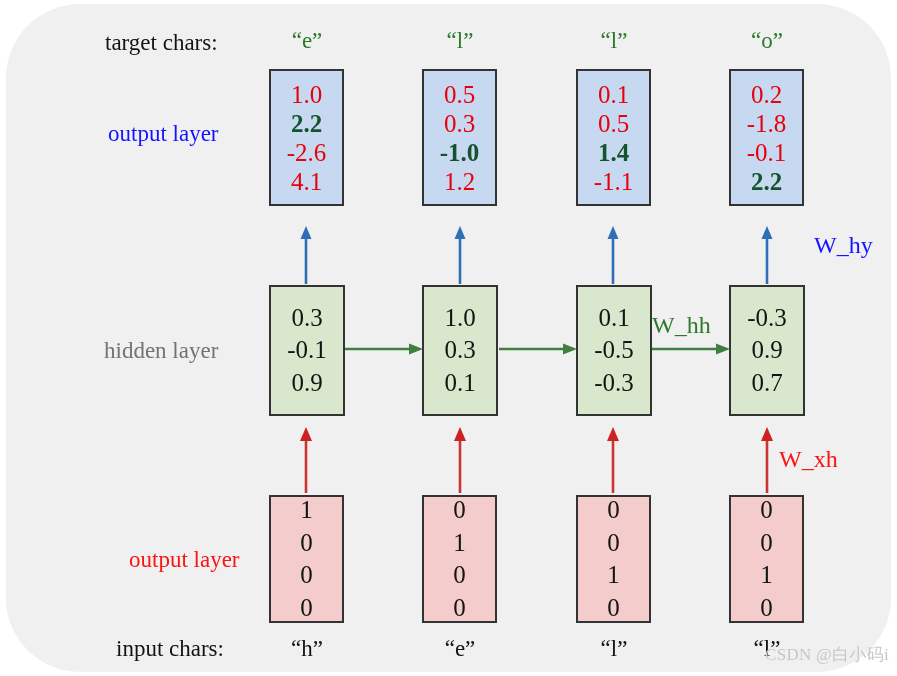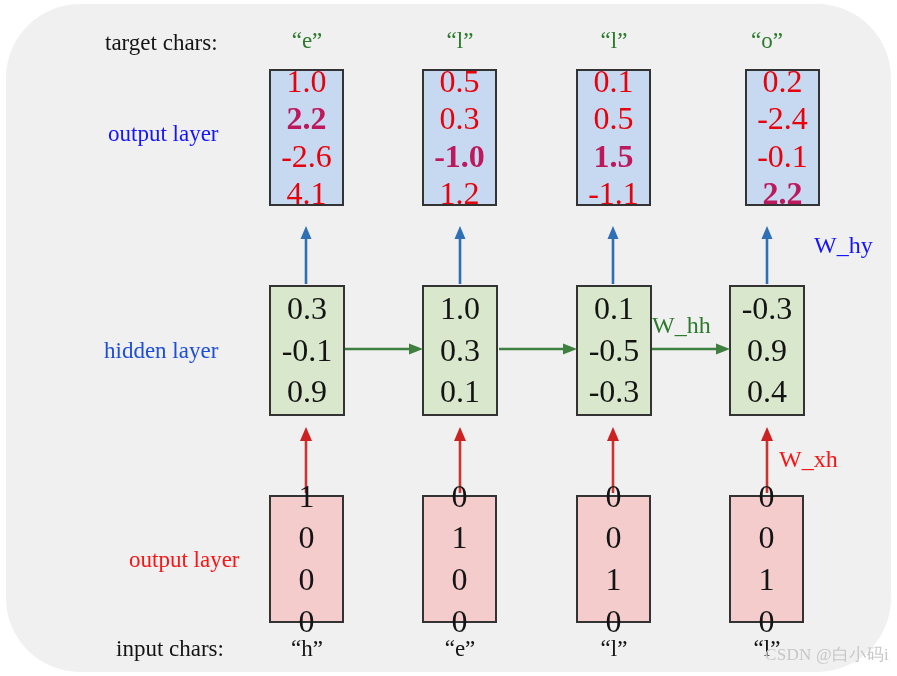--- a/index.html
+++ b/index.html
@@ -28,21 +28,21 @@
 
   
   .row-label {
     position: absolute;
     white-space: nowrap;
     font-size: 23px;
     line-height: 1;
   }
   #label-target-chars { left: 105px; top: 31px; color: #141414; }
   #label-output-layer { left: 108px; top: 122px; color: #1414ff; }
-  #label-hidden-layer { left: 104px; top: 339px; color: #1d4ed8; }
+  #label-hidden-layer { left: 104px; top: 339px; color: #737373; }
   #label-input-layer  { left: 129px; top: 548px; color: #fa1414; }
   #label-input-chars  { left: 116px; top: 637px; color: #141414; }
 
   
   .char-cap {
     position: absolute;
     width: 86px;
     text-align: center;
     font-size: 23px;
     line-height: 1;
@@ -55,21 +55,21 @@
   .vbox {
     position: absolute;
     border: 2px solid #333333;
     box-sizing: border-box;
     display: flex;
     flex-direction: column;
     align-items: center;
     justify-content: center;
   }
   .vbox .cell {
-    font-size: 32px;
+    font-size: 25px;
     line-height: 1.15;
     text-align: right;
     white-space: nowrap;
   }
   .out-box {
     background: #c6d9f1;
     top: 69px;
     width: 75px;
     height: 137px;
   }
@@ -83,21 +83,21 @@
   .hid-box .cell { line-height: 1.30; color: #141414; }
   .in-box {
     background: #f4cccc;
     top: 495px;
     width: 75px;
     height: 128px;
   }
   .in-box .cell { line-height: 1.30; color: #141414; }
 
   .v-red   { color: #e8000a; }
-  .v-green { color: #be185d; font-weight: bold; }
+  .v-green { color: #14532d; font-weight: bold; }
 
   
   .arrow-v {
     position: absolute;
     width: 14px;
   }
   .arrow-v svg { display: block; }
   .arrow-h {
     position: absolute;
     height: 14px;
@@ -152,26 +152,26 @@
   </div>
   <div class="vbox out-box" style="left:422px">
     <div class="cell v-red">0.5</div>
     <div class="cell v-red">0.3</div>
     <div class="cell v-green">-1.0</div>
     <div class="cell v-red">1.2</div>
   </div>
   <div class="vbox out-box" style="left:576px">
     <div class="cell v-red">0.1</div>
     <div class="cell v-red">0.5</div>
-    <div class="cell v-green">1.5</div>
+    <div class="cell v-green">1.4</div>
     <div class="cell v-red">-1.1</div>
   </div>
-  <div class="vbox out-box" style="left:745px">
+  <div class="vbox out-box" style="left:729px">
     <div class="cell v-red">0.2</div>
-    <div class="cell v-red">-2.4</div>
+    <div class="cell v-red">-1.8</div>
     <div class="cell v-red">-0.1</div>
     <div class="cell v-green">2.2</div>
   </div>
 
   <div class="arrow-v" style="left:299px; top:226px">
     <svg width="14" height="58" viewBox="0 0 14 58">
       <line x1="7" y1="58" x2="7" y2="10" stroke="#2f6fb5" stroke-width="2.6"></line>
       <polygon points="7,0 1.5,13 12.5,13" fill="#2f6fb5"></polygon>
     </svg>
   </div>
@@ -207,21 +207,21 @@
     <div class="cell">0.1</div>
   </div>
   <div class="vbox hid-box" style="left:576px">
     <div class="cell">0.1</div>
     <div class="cell">-0.5</div>
     <div class="cell">-0.3</div>
   </div>
   <div class="vbox hid-box" style="left:729px">
     <div class="cell">-0.3</div>
     <div class="cell">0.9</div>
-    <div class="cell">0.4</div>
+    <div class="cell">0.7</div>
   </div>
 
   <div class="arrow-h" style="left:345px; top:342px">
     <svg width="78" height="14" viewBox="0 0 78 14">
       <line x1="0" y1="7" x2="68" y2="7" stroke="#3f7f3f" stroke-width="2.6"></line>
       <polygon points="78,7 64,1.5 64,12.5" fill="#3f7f3f"></polygon>
     </svg>
   </div>
   <div class="arrow-h" style="left:499px; top:342px">
     <svg width="78" height="14" viewBox="0 0 78 14">

